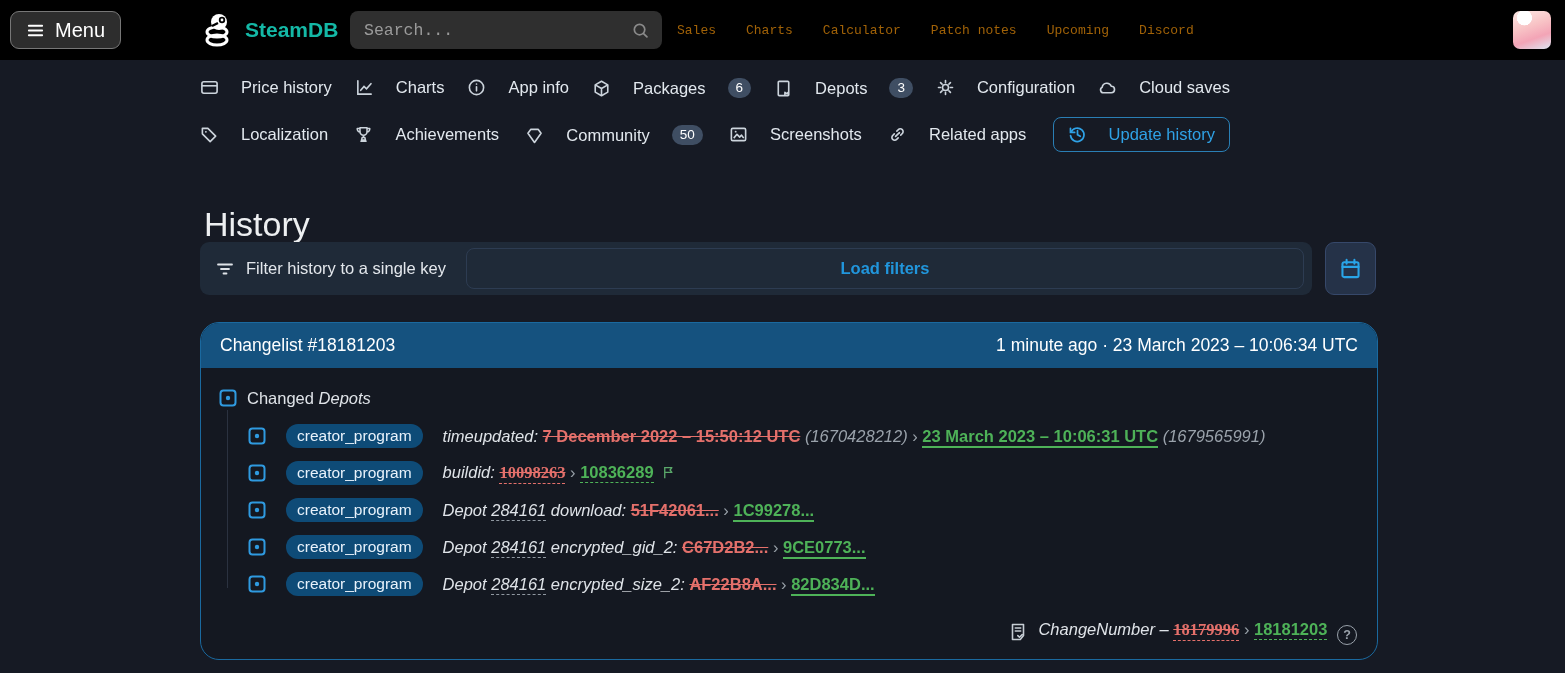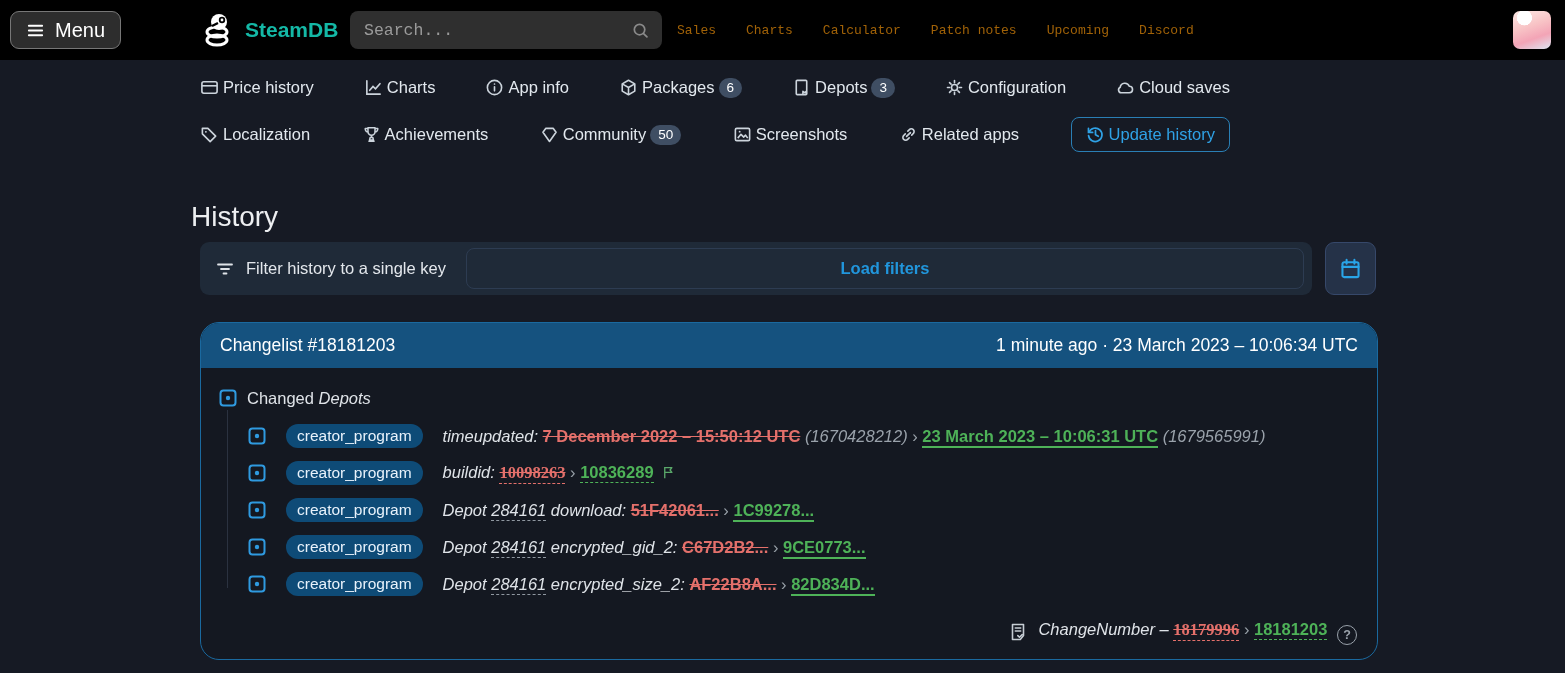--- a/index.html
+++ b/index.html
@@ -36,28 +36,28 @@
     position:absolute; right:14px; top:11px; width:38px; height:38px; border-radius:7px;
     background:
       radial-gradient(circle at 30% 18%, #ffffff 0 18%, transparent 19%),
       linear-gradient(160deg,#fdeae6 0%,#f8c4c6 40%,#f3a4b6 68%,#dde6f2 100%);
     cursor:pointer;
   }
 
   
   .subnav { position:absolute; left:200px; top:60px; width:1030px; }
   .tab-row { display:flex; justify-content:space-between; align-items:center; height:47px; }
-  .tab { display:flex; align-items:flex-start; gap:4px; color:#e2e8ee; font-size:16.5px; cursor:pointer; white-space:nowrap;margin-top:8px; }
+  .tab { display:flex; align-items:flex-end; gap:22px; color:#e2e8ee; font-size:16.5px; cursor:pointer; white-space:nowrap;margin-top:8px; }
   .tab .ticon { color:#ccd4dc; }
   .badge { background:#3f4e63; color:#fff; font-size:13.5px; padding:2px 8px; border-radius:10px; line-height:16px; }
   .tab.active { color:#2fa2e6; border:1px solid #2a7fb5; border-radius:8px; padding:7px 14px; }
   .tab.active .ticon { color:#2fa2e6; }
 
   
-  .page-title { position:absolute; left:191px; top:182px; font-size:28px; font-weight:500; color:#edeff1; }
+  .page-title { position:absolute; left:204px; top:182px; font-size:34px; font-weight:500; color:#edeff1; }
 
   
   .filter-bar {
     position:absolute; left:200px; top:242px; width:1112px; height:53px;
     background:#1f2a38; border-radius:9px; display:flex; align-items:center; padding:0 8px 0 15px; gap:11px;
   }
   .filter-label { font-size:16.5px; color:#e3e7ec; white-space:nowrap; }
   .load-filters {
     margin-left:9px; flex:1; height:41px; border:1px solid #2d3c52; border-radius:8px;
     display:flex; align-items:center; justify-content:center;

